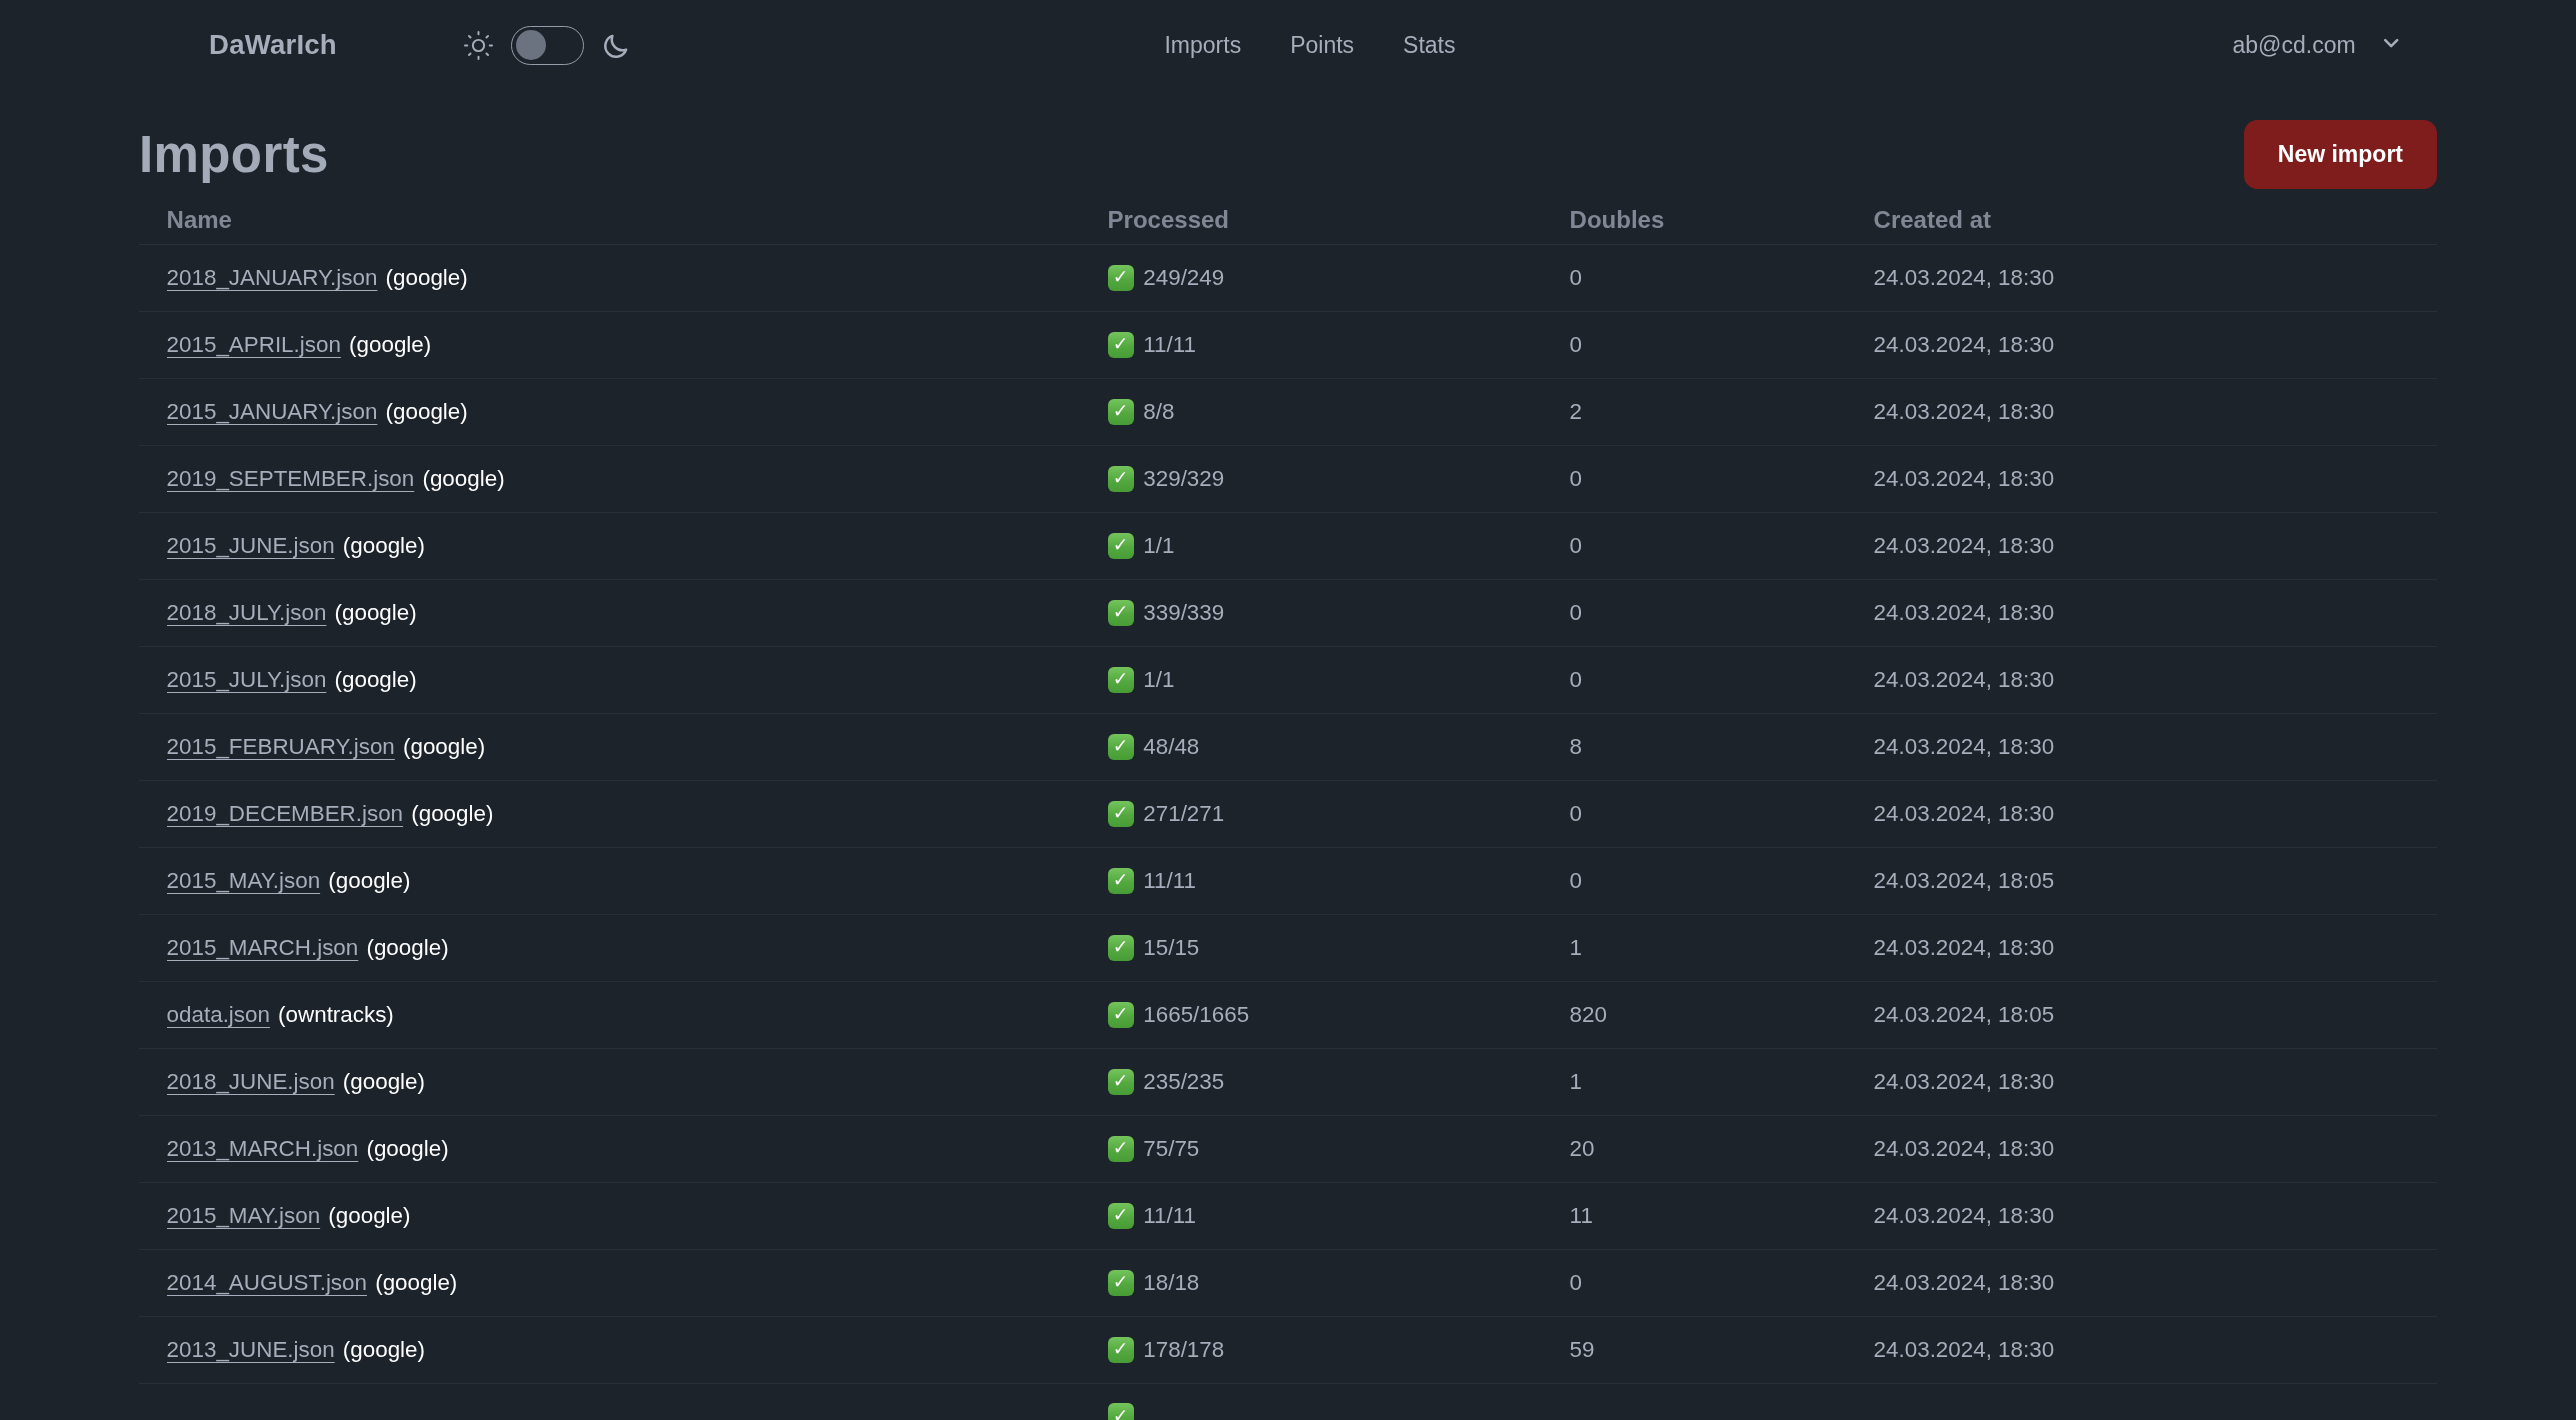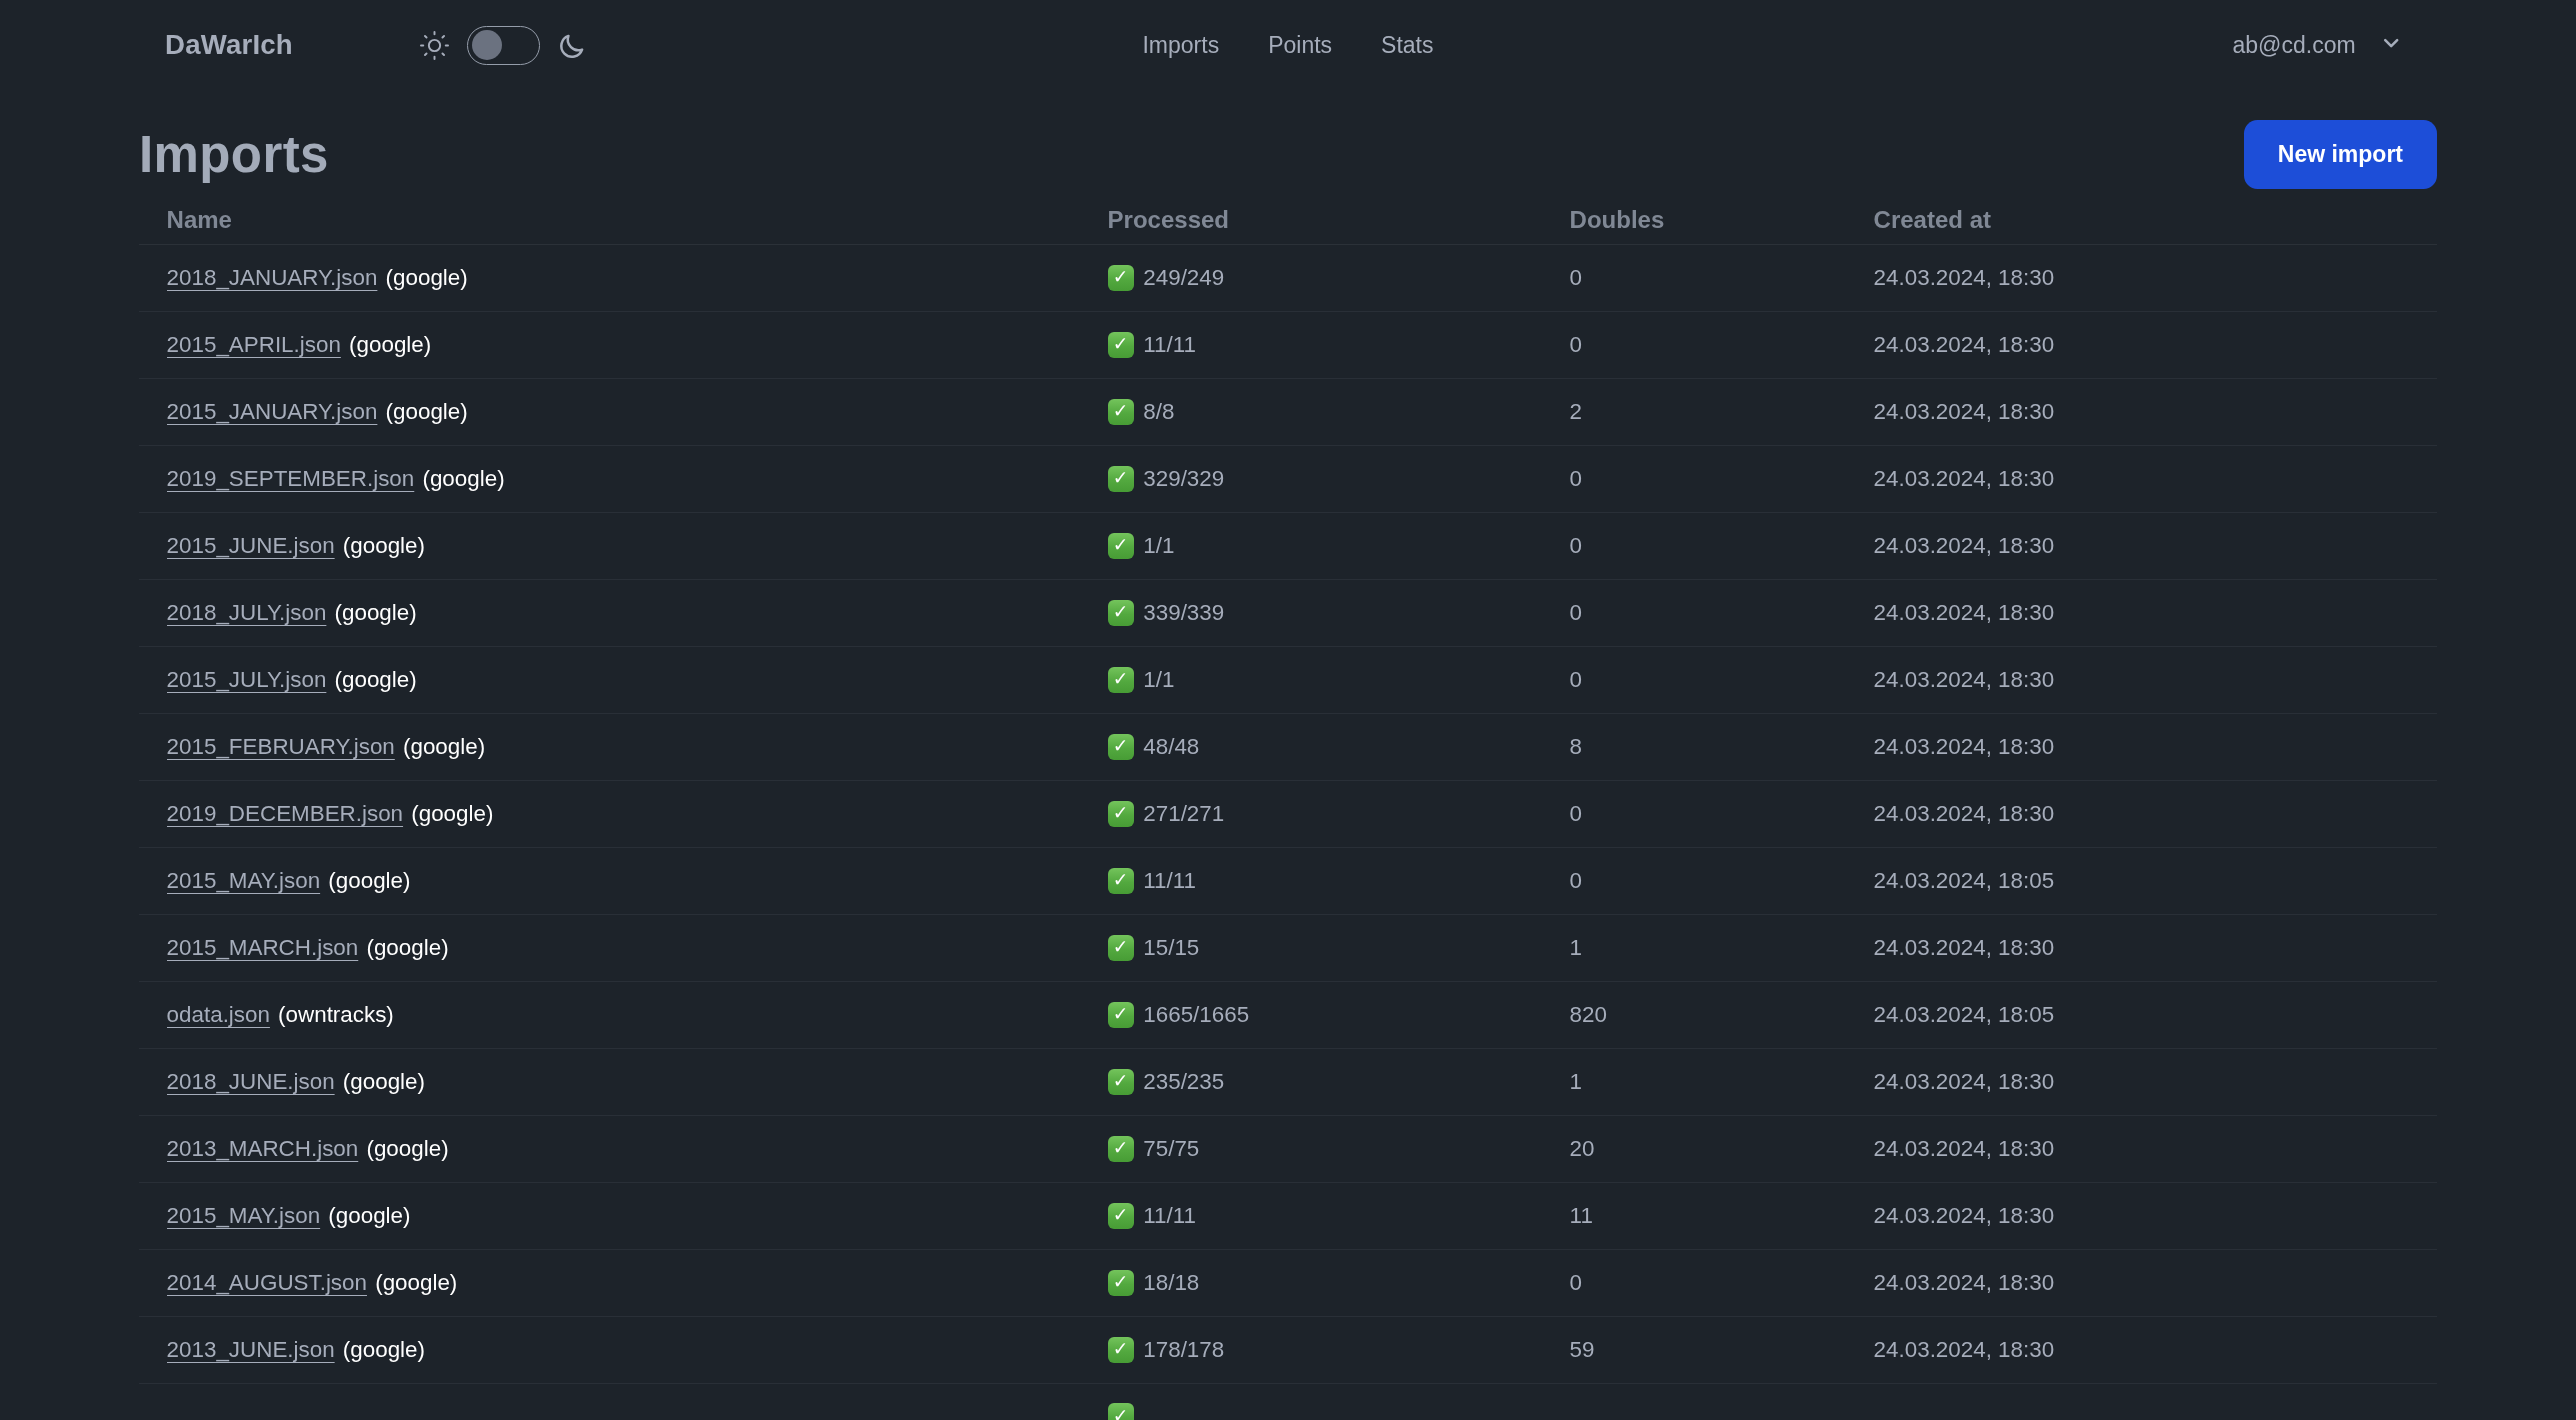--- a/index.html
+++ b/index.html
@@ -13,20 +13,21 @@
     font-family: "Liberation Sans", "DejaVu Sans", sans-serif;
   }
 
   
   .navbar {
     height: 78px;
     display: flex;
     align-items: center;
     padding: 12px 174px 0 165px;
     position: relative;
+    margin-left: 44px;
   }
   .logo {
     font-size: 27.6px;
     font-weight: 700;
     letter-spacing: 0.2px;
     color: #a6adbb;
     cursor: pointer;
   }
   .theme-group {
     display: flex;
@@ -90,21 +91,21 @@
     font-weight: 800;
     color: #a3abb9;
     letter-spacing: 0.4px;
   }
   .btn-primary {
     border: none;
     outline: none;
     height: 69px;
     padding: 0 34px;
     border-radius: 13.4px;
-    background: #1d4ed8;
+    background: #7f1d1d;
     color: #ffffff;
     font-size: 23px;
     font-weight: 600;
     font-family: inherit;
     cursor: pointer;
   }
 
   
   .table { margin-top: 7.5px; }
   .thead, .trow {

